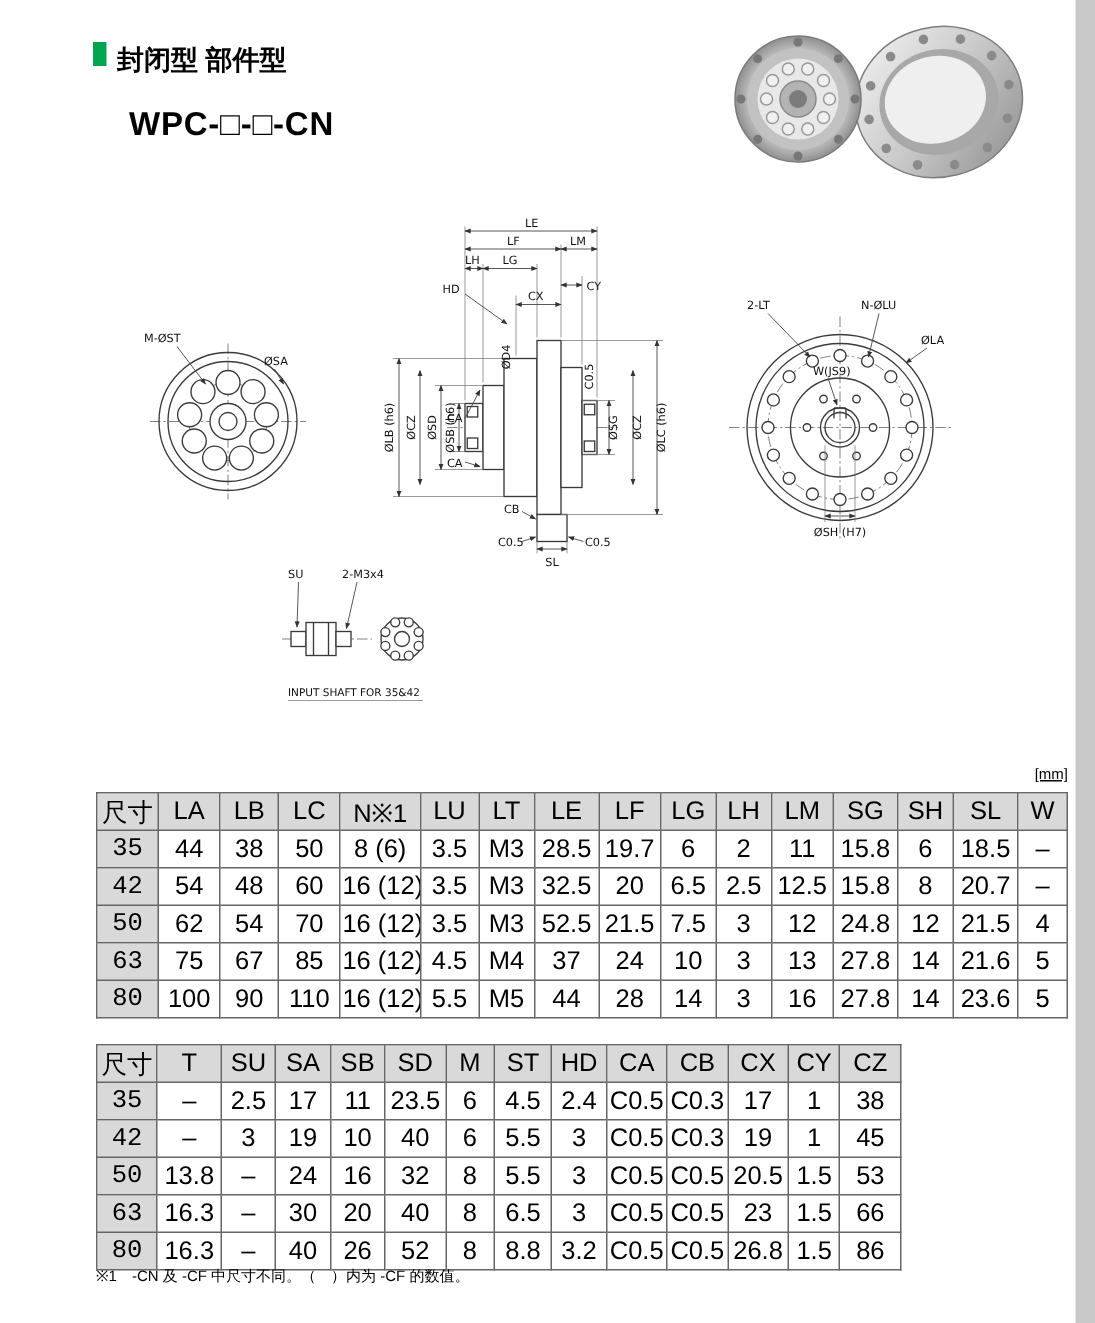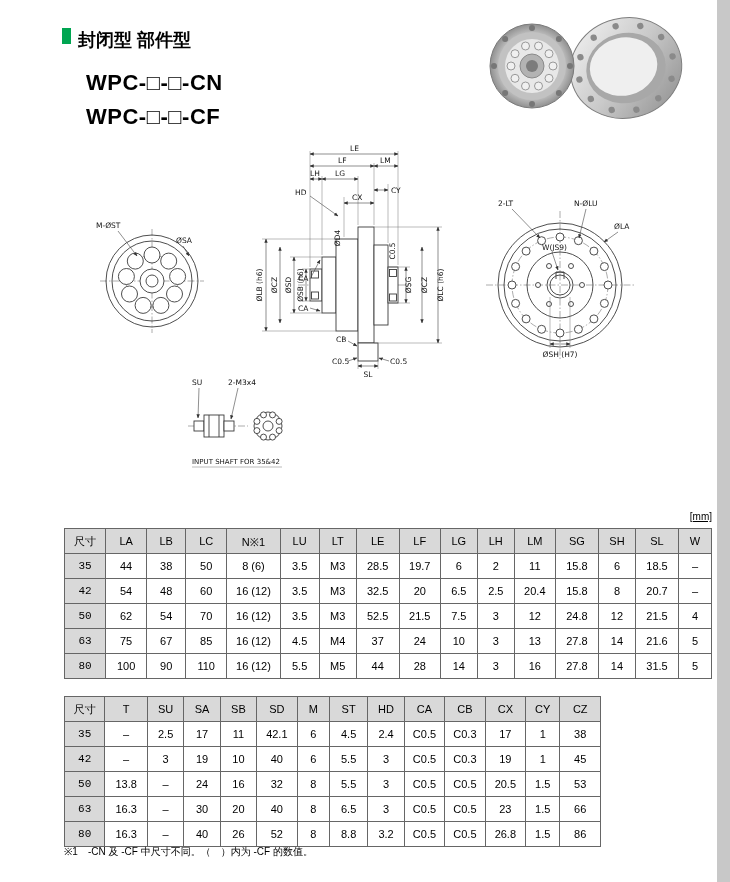--- a/index.html
+++ b/index.html
@@ -16,41 +16,40 @@
   .draw text.cap{font-size:7px;}
   .ln{fill:none;stroke:#3a3a3a;stroke-width:0.9;}
   .lnw{fill:#fff;stroke:#3a3a3a;stroke-width:0.9;}
   .cl{fill:none;stroke:#666;stroke-width:0.55;stroke-dasharray:7 2 1.5 2;}
   .dim{stroke:#444;stroke-width:0.6;fill:none;marker-start:url(#arw);marker-end:url(#arw);}
   .ldr{stroke:#444;stroke-width:0.6;fill:none;marker-end:url(#arw);}
   .ext{stroke:#777;stroke-width:0.5;}
   .mm{position:absolute;left:648px;top:511px;width:64px;font-size:10px;text-align:right;text-decoration:underline;}
   .tblwrap{position:absolute;}
   .t1{left:64px;top:528px;} .t2{left:64px;top:696px;}
-  table{border-collapse:collapse;table-layout:fixed;font-size:11px;}
+  table{border-collapse:collapse;table-layout:fixed;font-size:17px;}
   .t1 table{width:648px;} .t2 table{width:537px;}
   th,td{border:1px solid #666;height:24px;text-align:center;padding:0 1px;overflow:hidden;white-space:nowrap;}
   th{background:#d9d9d9;font-weight:normal;}
   td:first-child{background:#d9d9d9;font-family:Liberation Mono, monospace;}
   .fnotes{position:absolute;left:64px;top:845px;font-size:10px;line-height:14px;}
 </style>
 </head>
 <body>
 
 <div id="page">
   <div class="edge-strip"></div>
 
   <div class="sec-header">
     <span class="sq"></span>
     <span>封闭型 部件型</span>
   </div>
 
   <div class="model">
     <div>WPC-□-□-CN</div>
-    <div>WPC-□-□-CF</div>
   </div>
 
   <svg class="photo" viewBox="0 0 212 118">
     <defs>
       <linearGradient id="pg1" x1="0" y1="0" x2="1" y2="1">
         <stop offset="0" stop-color="#f5f5f5"></stop>
           <stop offset="0.5" stop-color="#c9c9c9"></stop>
           <stop offset="1" stop-color="#8b8b8b"></stop>
       </linearGradient>
       <radialGradient id="pg2">
@@ -355,21 +354,21 @@
             <td>54</td>
             <td>48</td>
             <td>60</td>
             <td>16 (12)</td>
             <td>3.5</td>
             <td>M3</td>
             <td>32.5</td>
             <td>20</td>
             <td>6.5</td>
             <td>2.5</td>
-            <td>20.4</td>
+            <td>12.5</td>
             <td>15.8</td>
             <td>8</td>
             <td>20.7</td>
             <td>–</td>
           </tr>
           <tr>
             <td>50</td>
             <td>62</td>
             <td>54</td>
             <td>70</td>
@@ -412,21 +411,21 @@
             <td>16 (12)</td>
             <td>5.5</td>
             <td>M5</td>
             <td>44</td>
             <td>28</td>
             <td>14</td>
             <td>3</td>
             <td>16</td>
             <td>27.8</td>
             <td>14</td>
-            <td>31.5</td>
+            <td>23.6</td>
             <td>5</td>
           </tr>
         </tbody>
     </table>
   </div>
 
   <div class="tblwrap t2">
     <table>
       <colgroup>
         <col style="width:40px">
@@ -462,21 +461,21 @@
             <th>CZ</th>
           </tr>
         </thead>
       <tbody>
           <tr>
             <td>35</td>
             <td>–</td>
             <td>2.5</td>
             <td>17</td>
             <td>11</td>
-            <td>42.1</td>
+            <td>23.5</td>
             <td>6</td>
             <td>4.5</td>
             <td>2.4</td>
             <td>C0.5</td>
             <td>C0.3</td>
             <td>17</td>
             <td>1</td>
             <td>38</td>
           </tr>
           <tr>

